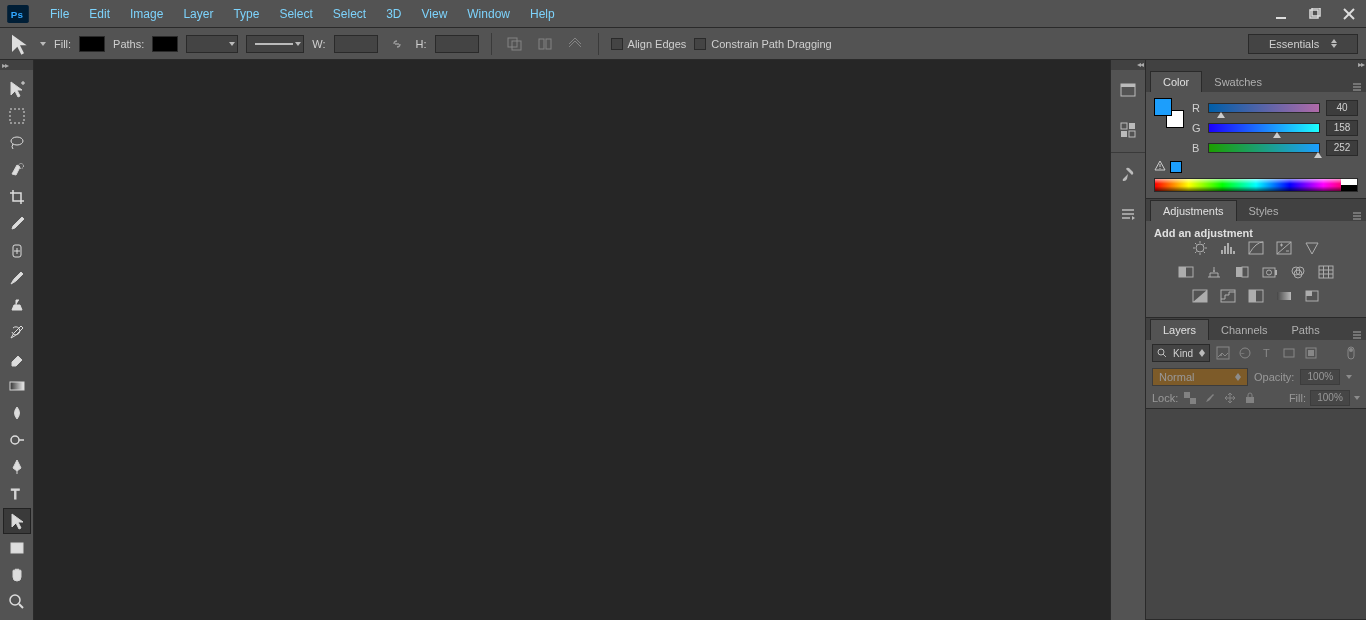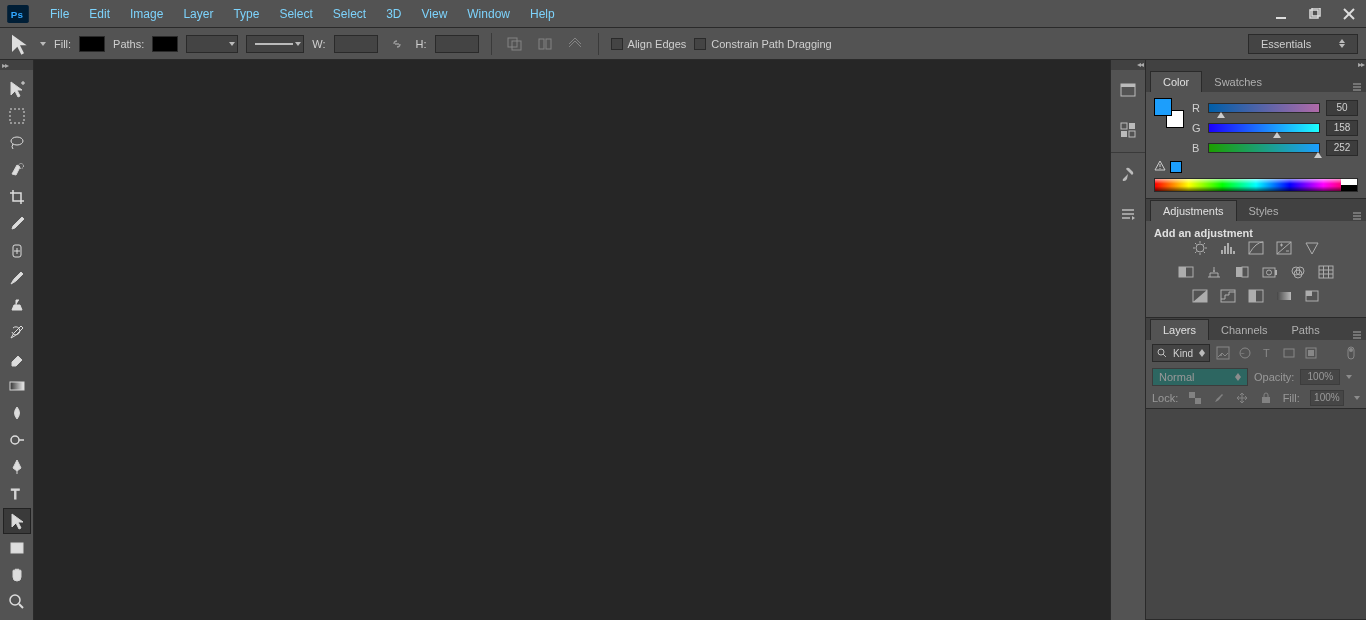--- a/index.html
+++ b/index.html
@@ -17,21 +17,21 @@
   .options-bar { height: 32px; background: #535353; display: flex; align-items: center; border-bottom: 1px solid #2a2a2a; padding: 0 8px; gap: 8px; }
   .opt-tool-icon { width: 24px; height: 24px; display: flex; align-items: center; justify-content: center; }
   .opt-label { font-size: 11px; color: #d0d0d0; }
   .swatch-box { width: 26px; height: 16px; background: #000; border: 1px solid #2a2a2a; display: inline-block; vertical-align: middle; }
   .opt-select { width: 52px; height: 18px; background: #444; border: 1px solid #2a2a2a; display: flex; align-items: center; justify-content: flex-end; padding-right: 2px; }
   .opt-field { width: 44px; height: 18px; background: #444; border: 1px solid #2a2a2a; }
   .opt-sep { width: 1px; height: 22px; background: #3a3a3a; margin: 0 4px; }
   .opt-icon { width: 22px; height: 20px; display: flex; align-items: center; justify-content: center; opacity: 0.7; }
   .opt-check { display: flex; align-items: center; gap: 5px; }
   .checkbox { width: 12px; height: 12px; background: #444; border: 1px solid #2a2a2a; }
-  .workspace-switch { width: 110px; height: 20px; background: #444; border: 1px solid #2a2a2a; display: flex; align-items: center; padding: 0 12px; font-size: 11px; }
+  .workspace-switch { width: 110px; height: 20px; background: #444; border: 1px solid #2a2a2a; display: flex; align-items: center; padding: 0 20px; font-size: 11px; }
 
   
   .main-area { display: flex; height: 560px; }
 
   
   .toolbox { width: 34px; background: #535353; display: flex; flex-direction: column; border-right: 1px solid #2a2a2a; }
   .tool-tab { height: 10px; background: #414141; display: flex; align-items: center; justify-content: flex-start; padding-left: 2px; }
   .tool-btn { width: 28px; height: 26px; margin: 0 auto 1px; display: flex; align-items: center; justify-content: center; cursor: pointer; position: relative; }
   .tool-btn.active { background: #3a3a3a; border: 1px solid #222; }
   .tool-btn svg { width: 18px; height: 18px; fill: #d5d5d5; stroke: #d5d5d5; }
@@ -77,23 +77,23 @@
   
   .adj-header { font-size: 11px; font-weight: bold; color: #e0e0e0; margin-bottom: 0; }
   .adj-row { display: flex; justify-content: center; gap: 8px; margin-bottom: 6px; }
   .adj-icon { width: 20px; height: 18px; display: flex; align-items: center; justify-content: center; opacity: 0.75; cursor: pointer; }
 
   
   .layers-bar1 { display: flex; align-items: center; gap: 4px; padding: 4px 6px; }
   .kind-select { flex: 0 0 58px; height: 18px; background: #444; border: 1px solid #2a2a2a; display: flex; align-items: center; justify-content: space-between; padding: 0 4px; font-size: 10px; }
   .filter-icon { width: 18px; height: 18px; display:flex; align-items:center; justify-content:center; opacity: 0.6; }
   .layers-bar2 { display: flex; align-items: center; gap: 6px; padding: 2px 6px; opacity: 0.55; }
-  .blend-select { width: 96px; height: 18px; background: #0f766e; border: 1px solid #2a2a2a; display: flex; align-items: center; justify-content: space-between; padding: 0 6px; font-size: 11px; }
+  .blend-select { width: 96px; height: 18px; background: #a16207; border: 1px solid #2a2a2a; display: flex; align-items: center; justify-content: space-between; padding: 0 6px; font-size: 11px; }
   .num-field { width: 40px; height: 16px; background: #3d3d3d; border: 1px solid #2a2a2a; font-size: 10px; text-align: center; line-height: 14px; }
-  .lock-bar { display: flex; align-items: center; gap: 10px; padding: 2px 6px; opacity: 0.55; }
+  .lock-bar { display: flex; align-items: center; gap: 4px; padding: 2px 6px; opacity: 0.55; }
   .lock-icon { width: 16px; height: 16px; display:flex; align-items:center; justify-content:center; }
   .layers-list { flex: 1; background: #464646; min-height: 180px; border-top: 1px solid #2a2a2a; }
 
   .caret { width: 0; height: 0; border-left: 3px solid transparent; border-right: 3px solid transparent; border-top: 4px solid #bbb; display: inline-block; }
   .caret-up { border-top: none; border-bottom: 4px solid #bbb; }
   .dbl-arrow { font-size: 8px; color: #aaa; letter-spacing: -1px; }
 </style>
 </head>
 <body>
 
@@ -381,21 +381,21 @@
         <div class="color-swatches-fg-bg">
           <div class="bgswatch"></div>
           <div class="fgswatch" id="fgswatch" style="background: rgb(28, 158, 252);"></div>
         </div>
         <div class="rgb-sliders">
           <div class="slider-row">
             <span class="slider-label">R</span>
             <div class="slider-track r">
                 <div class="slider-thumb" style="left:11%"></div>
               </div>
-            <div class="slider-val">50</div>
+            <div class="slider-val">40</div>
           </div>
           <div class="slider-row">
             <span class="slider-label">G</span>
             <div class="slider-track g">
                 <div class="slider-thumb" style="left:62%"></div>
               </div>
             <div class="slider-val">158</div>
           </div>
           <div class="slider-row">
             <span class="slider-label">B</span>

